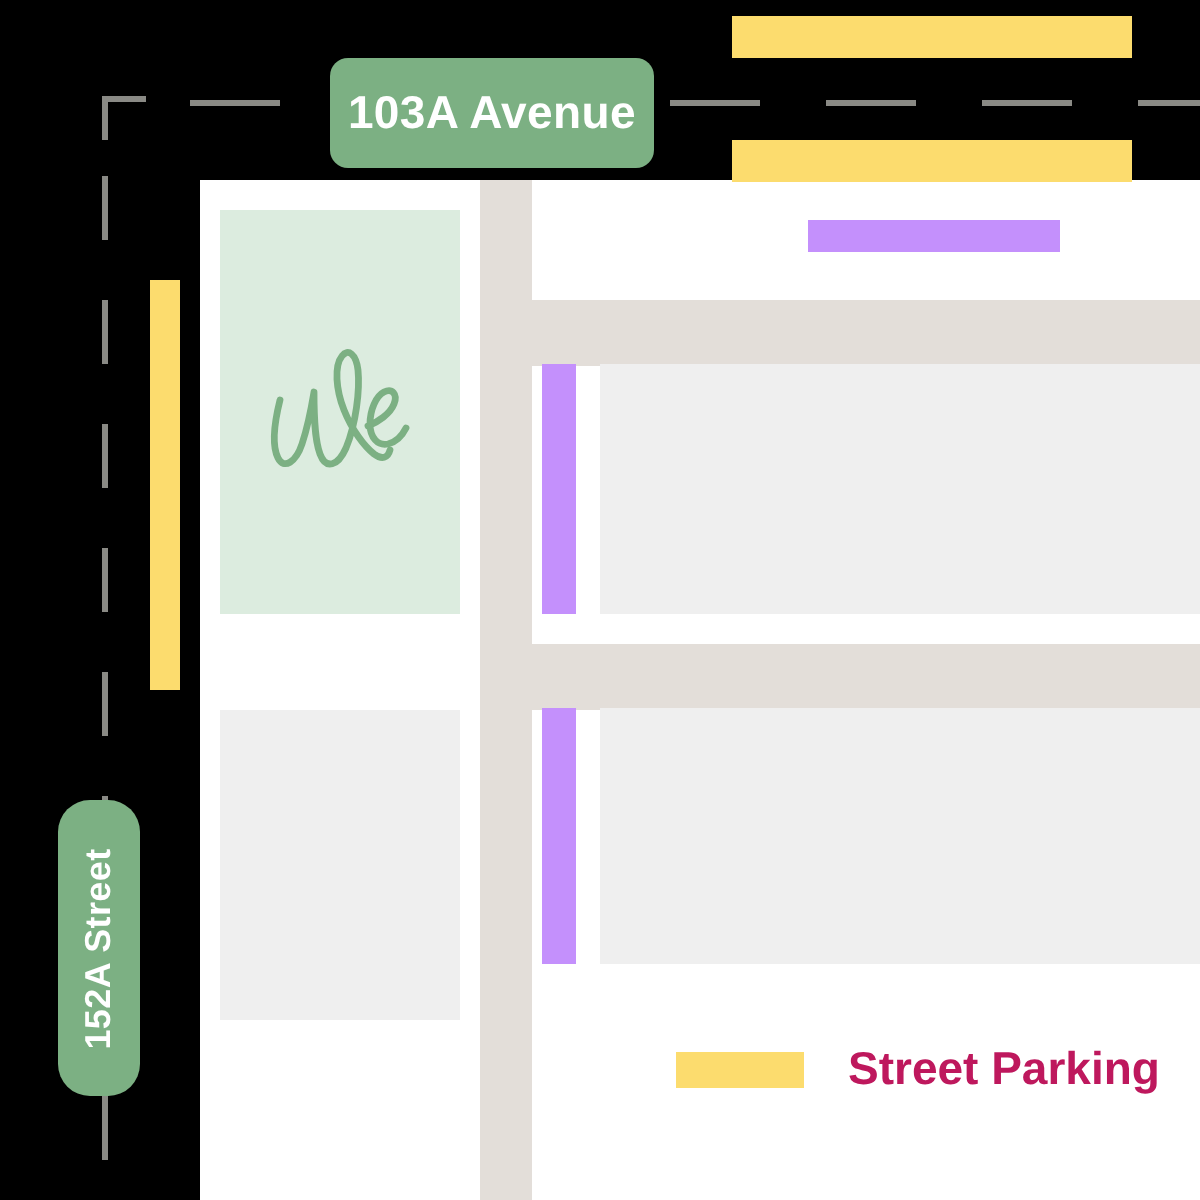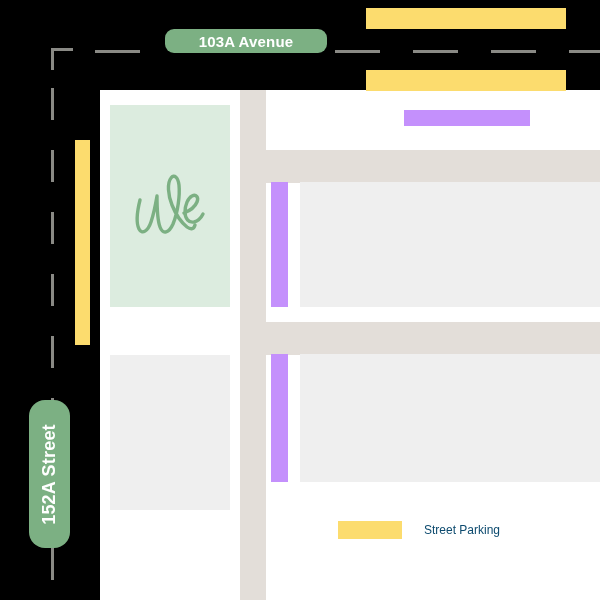--- a/index.html
+++ b/index.html
@@ -117,23 +117,23 @@
     font-weight: bold;
     letter-spacing: 0.2px;
     display: flex;
     align-items: center;
     justify-content: center;
     box-sizing: border-box;
     white-space: nowrap;
   }
   .label-avenue {
     left: 165px; top: 29px;
-    width: 162px; height: 24px;
+    width: 162px; height: 55px;
     border-radius: 9px;
-    font-size: 15px;
+    font-size: 23px;
   }
   .label-street {
     left: 29px; top: 400px;
     width: 41px; height: 148px;
     border-radius: 16px;
     font-size: 18px;
   }
   .label-street span {
     transform: rotate(-90deg);
     display: block;
@@ -149,23 +149,23 @@
   .legend-row {
     display: flex;
     align-items: center;
     gap: 22px;
   }
   .legend-swatch {
     width: 64px; height: 18px;
     flex: 0 0 auto;
   }
   .legend-text {
-    font-size: 12px;
-    font-weight: normal;
-    color: #0c4a6e;
+    font-size: 23px;
+    font-weight: bold;
+    color: #be185d;
     white-space: nowrap;
   }
 </style>
 </head>
 <body>
 
 <div id="map-root">
 
   <div class="land"></div>
 

